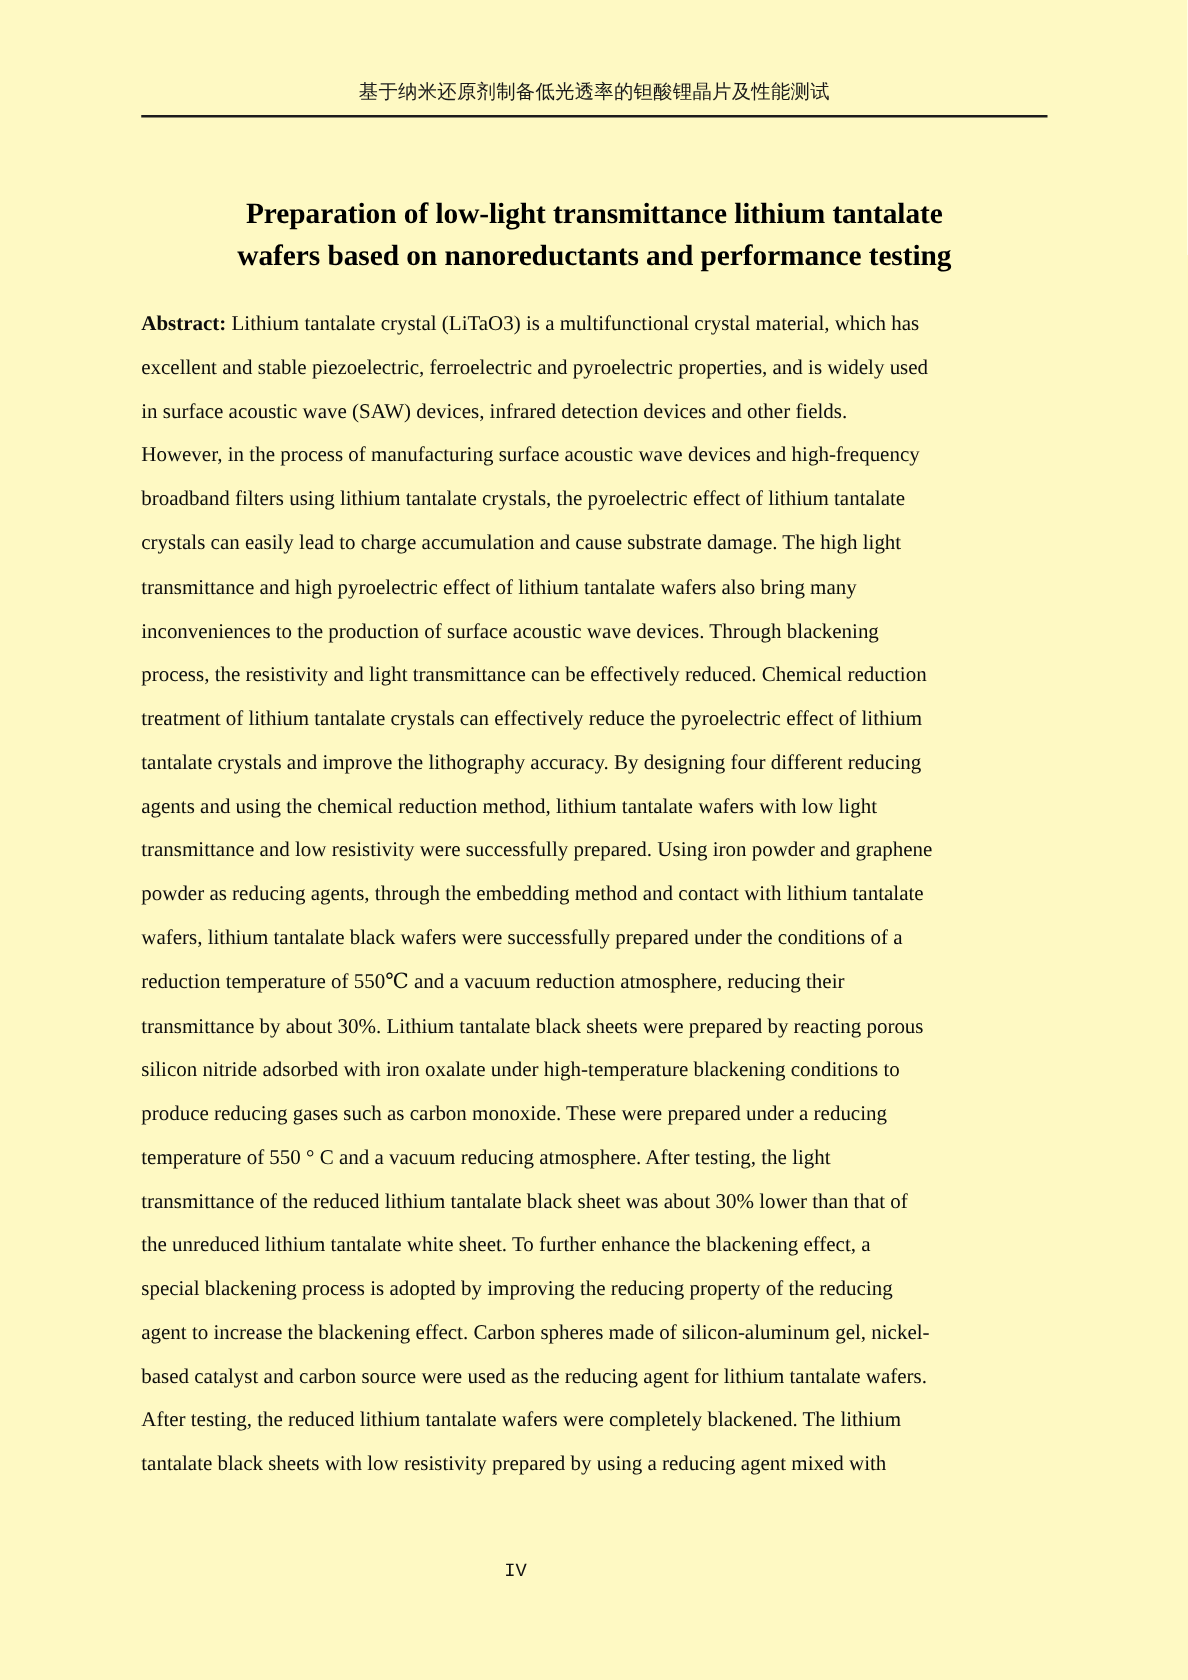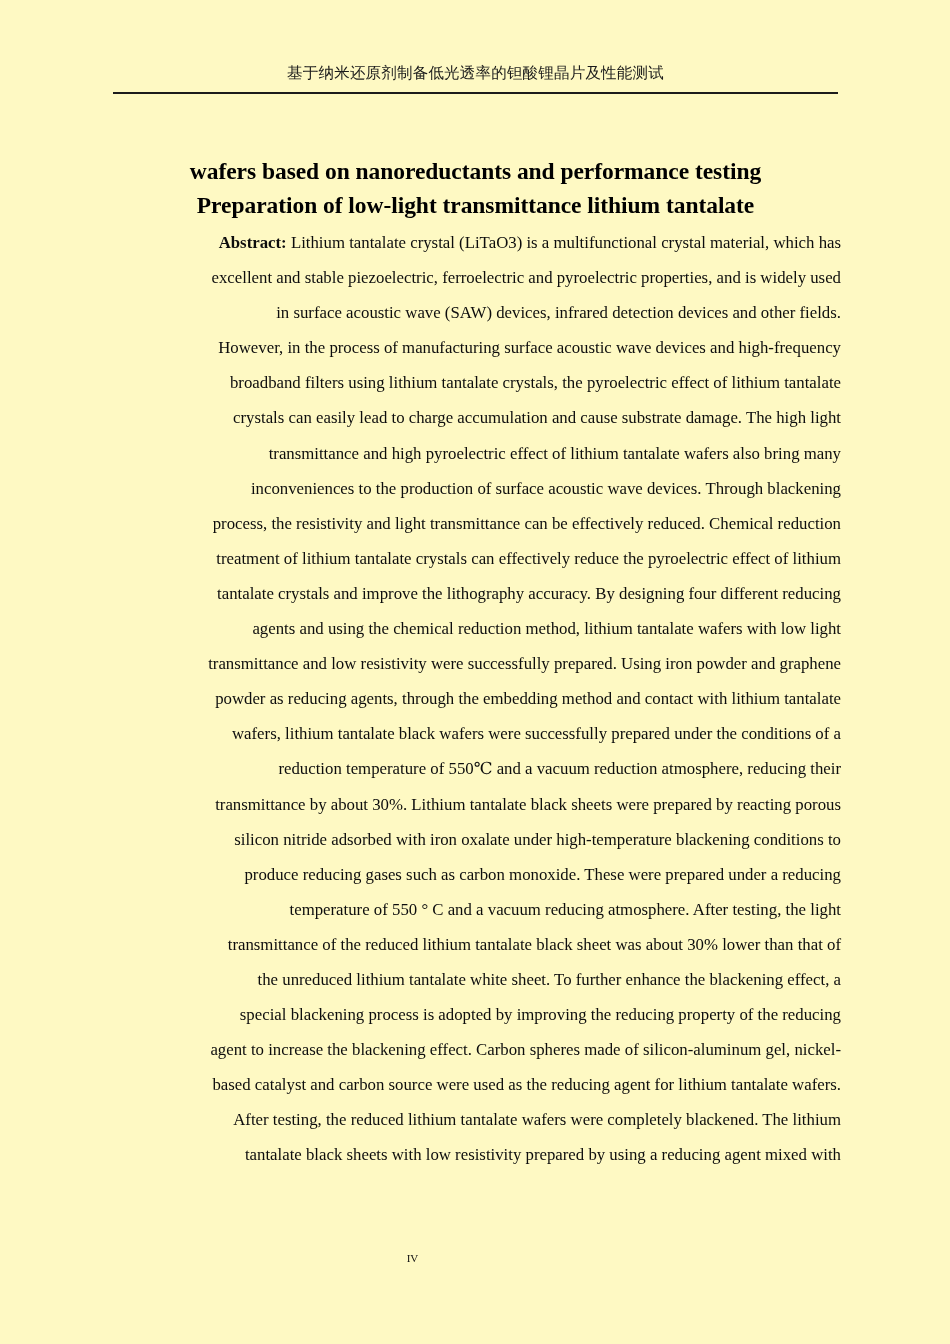--- a/index.html
+++ b/index.html
@@ -59,62 +59,63 @@
     color: #000;
   }
   .doc-title .tline {
     display: block;
   }
 
   
   .abstract {
     position: absolute;
     left: 113px;
-    top: 225px;
+    top: 241px;
     width: 728px;
     font-size: 16.8px;
     line-height: 35.1px;
     color: #0d0d0d;
-    text-align: right;
+    text-align: left;
   }
   .abstract .alabel {
     font-weight: bold;
   }
   .abstract .para {
     margin: 0;
   }
   .abstract .ln {
     display: block;
     white-space: pre;
   }
 
   
   .page-number {
     position: absolute;
     left: 0;
     top: 1248px;
     width: 825px;
     text-align: center;
-    font-size: 11px;
+    font-size: 15px;
     line-height: 20px;
     color: #111;
+    font-family: Liberation Mono, monospace;
   }
 </style>
 </head>
 <body>
 
 <div class="page">
 
   <div class="running-header">基于纳米还原剂制备低光透率的钽酸锂晶片及性能测试</div>
 
   <div class="header-rule"></div>
 
   <h1 class="doc-title">
+    <span class="tline">Preparation of low-light transmittance lithium tantalate</span>
     <span class="tline">wafers based on nanoreductants and performance testing</span>
-    <span class="tline">Preparation of low-light transmittance lithium tantalate</span>
   </h1>
 
   <div class="abstract">
     <p class="para"><span class="alabel">Abstract:</span><span class="lines-host"><span class="ln" style="display: inline; white-space: pre-wrap;"> Lithium tantalate crystal (LiTaO3) is a multifunctional crystal material, which has</span><span class="ln">excellent and stable piezoelectric, ferroelectric and pyroelectric properties, and is widely used</span><span class="ln">in surface acoustic wave (SAW) devices, infrared detection devices and other fields.</span><span class="ln">However, in the process of manufacturing surface acoustic wave devices and high-frequency</span><span class="ln">broadband filters using lithium tantalate crystals, the pyroelectric effect of lithium tantalate</span><span class="ln">crystals can easily lead to charge accumulation and cause substrate damage. The high light</span><span class="ln">transmittance and high pyroelectric effect of lithium tantalate wafers also bring many</span><span class="ln">inconveniences to the production of surface acoustic wave devices. Through blackening</span><span class="ln">process, the resistivity and light transmittance can be effectively reduced. Chemical reduction</span><span class="ln">treatment of lithium tantalate crystals can effectively reduce the pyroelectric effect of lithium</span><span class="ln">tantalate crystals and improve the lithography accuracy. By designing four different reducing</span><span class="ln">agents and using the chemical reduction method, lithium tantalate wafers with low light</span><span class="ln">transmittance and low resistivity were successfully prepared. Using iron powder and graphene</span><span class="ln">powder as reducing agents, through the embedding method and contact with lithium tantalate</span><span class="ln">wafers, lithium tantalate black wafers were successfully prepared under the conditions of a</span><span class="ln">reduction temperature of 550℃ and a vacuum reduction atmosphere, reducing their</span><span class="ln">transmittance by about 30%. Lithium tantalate black sheets were prepared by reacting porous</span><span class="ln">silicon nitride adsorbed with iron oxalate under high-temperature blackening conditions to</span><span class="ln">produce reducing gases such as carbon monoxide. These were prepared under a reducing</span><span class="ln">temperature of 550 ° C and a vacuum reducing atmosphere. After testing, the light</span><span class="ln">transmittance of the reduced lithium tantalate black sheet was about 30% lower than that of</span><span class="ln">the unreduced lithium tantalate white sheet. To further enhance the blackening effect, a</span><span class="ln">special blackening process is adopted by improving the reducing property of the reducing</span><span class="ln">agent to increase the blackening effect. Carbon spheres made of silicon-aluminum gel, nickel-</span><span class="ln">based catalyst and carbon source were used as the reducing agent for lithium tantalate wafers.</span><span class="ln">After testing, the reduced lithium tantalate wafers were completely blackened. The lithium</span><span class="ln">tantalate black sheets with low resistivity prepared by using a reducing agent mixed with</span></span></p>
   </div>
 
   <div class="page-number">IV</div>
 
 </div>
 

